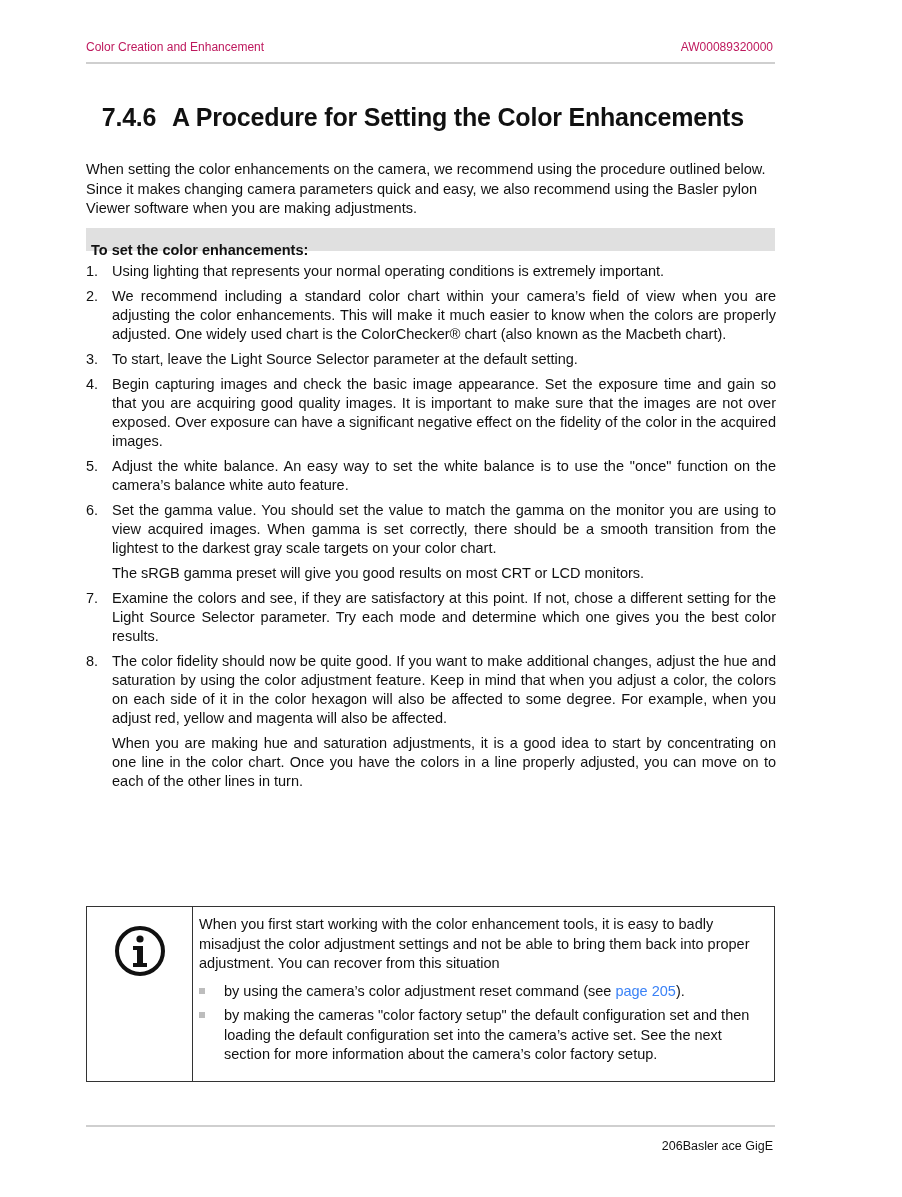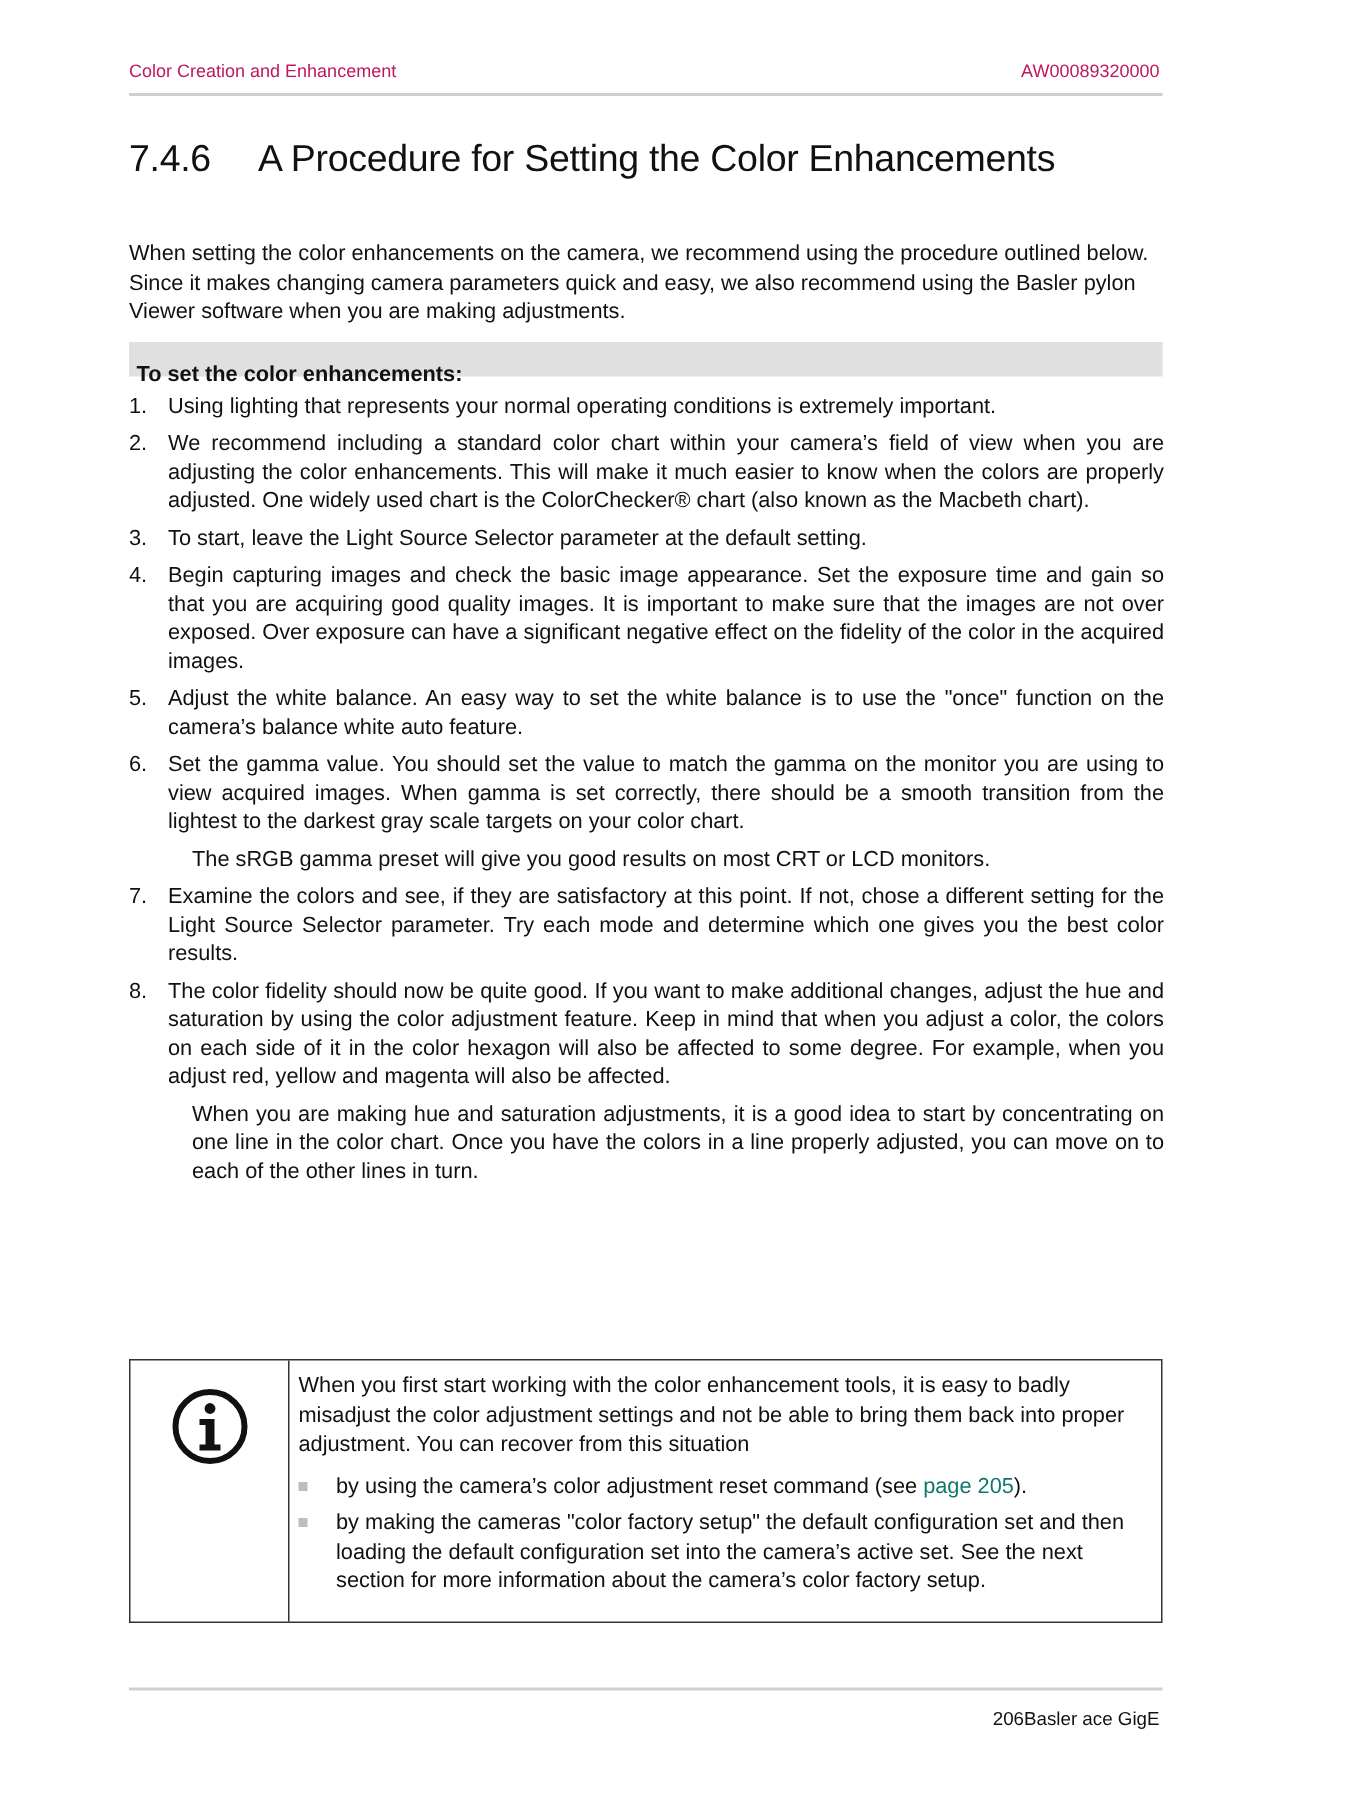--- a/index.html
+++ b/index.html
@@ -1,38 +1,38 @@
 <!DOCTYPE html>
 <html><head>
 <meta charset="utf-8">
 <style>
   html, body { margin: 0; padding: 0; background: #ffffff; }
   body { width: 902px; height: 1197px; position: relative; overflow: hidden;
          font-family: "Liberation Sans", sans-serif; color: #111; }
   .hdr { position: absolute; left: 86px; top: 40px; width: 687px; font-size: 12px; color: #be185d; display: flex; justify-content: space-between; }
   .hdr-rule { position: absolute; left: 86px; top: 62px; width: 689px; height: 2px; background: #cfcfcf; }
-  h1 { position: absolute; left: 86px; top: 92px; margin: 0; font-size: 25px; font-weight: normal; letter-spacing: -0.2px; }
+  h1 { position: absolute; left: 86px; top: 103px; margin: 0; font-size: 25px; font-weight: bold; letter-spacing: -0.2px; text-align: center; }
   h1 .num { display: inline-block; width: 86px; }
   .intro { position: absolute; left: 86px; top: 160px; width: 690px; font-size: 14.5px; line-height: 19.5px; }
   .proc-bar { position: absolute; left: 86px; top: 228px; width: 689px; height: 23px; background: #e0e0e0; }
   .proc-bar span { position: absolute; left: 5px; top: 14px; font-size: 14.5px; font-weight: bold; }
   ol { position: absolute; left: 86px; top: 262px; width: 690px; margin: 0; padding: 0; list-style: none; font-size: 14.5px; line-height: 19px; }
   ol li { position: relative; padding-left: 26px; margin-bottom: 6px; text-align: justify; }
   ol li .n { position: absolute; left: 0; top: 0; }
   ol li p { margin: 0; }
-  ol li p.sub { margin-top: 6px; margin-left: 16px; }
+  ol li p.sub { margin-top: 6px; }
   ol li p.sub0 { margin-top: 0; }
   .note { position: absolute; left: 86px; top: 906px; width: 687px; height: 174px; border: 1.5px solid #333; display: flex; }
   .note-icon-cell { width: 106px; border-right: 1.5px solid #333; display: flex; justify-content: center; padding-top: 18px; box-sizing: border-box; }
   .note-body { flex: 1; padding: 8px 6px 0 6px; font-size: 14.5px; line-height: 19.5px; }
   .note-body p { margin: 0; }
   .note-body ul { list-style: none; margin: 8px 0 0 0; padding: 0; }
   .note-body ul li { position: relative; padding-left: 25px; margin-bottom: 5px; }
   .note-body ul li .sq { position: absolute; left: 0; top: 6px; width: 6px; height: 6px; background: #bdbdbd; }
-  .link { color: #0f766e; }
+  .link { color: #3b82f6; }
   .ftr-rule { position: absolute; left: 86px; top: 1125px; width: 689px; height: 2px; background: #cfcfcf; }
   .ftr { position: absolute; left: 86px; top: 1139px; width: 687px; font-size: 12.5px; display: flex; justify-content: flex-end; }
 </style>
 </head>
 <body>
 
 <div class="hdr">
   <span>Color Creation and Enhancement</span>
   <span>AW00089320000</span>
 </div>

